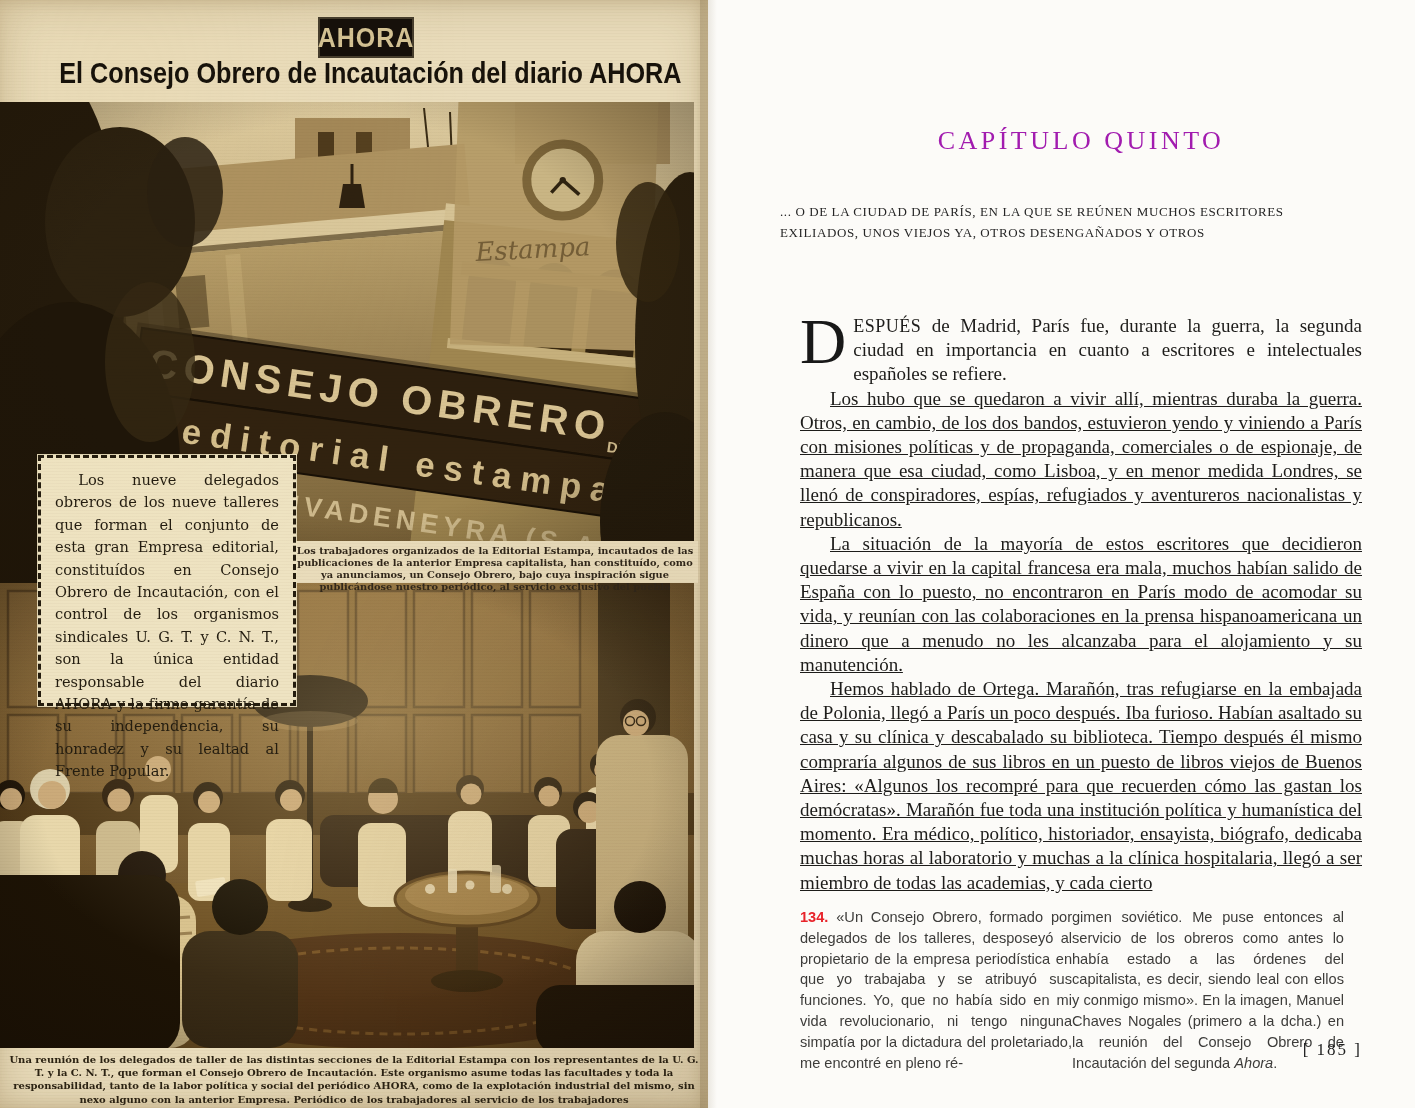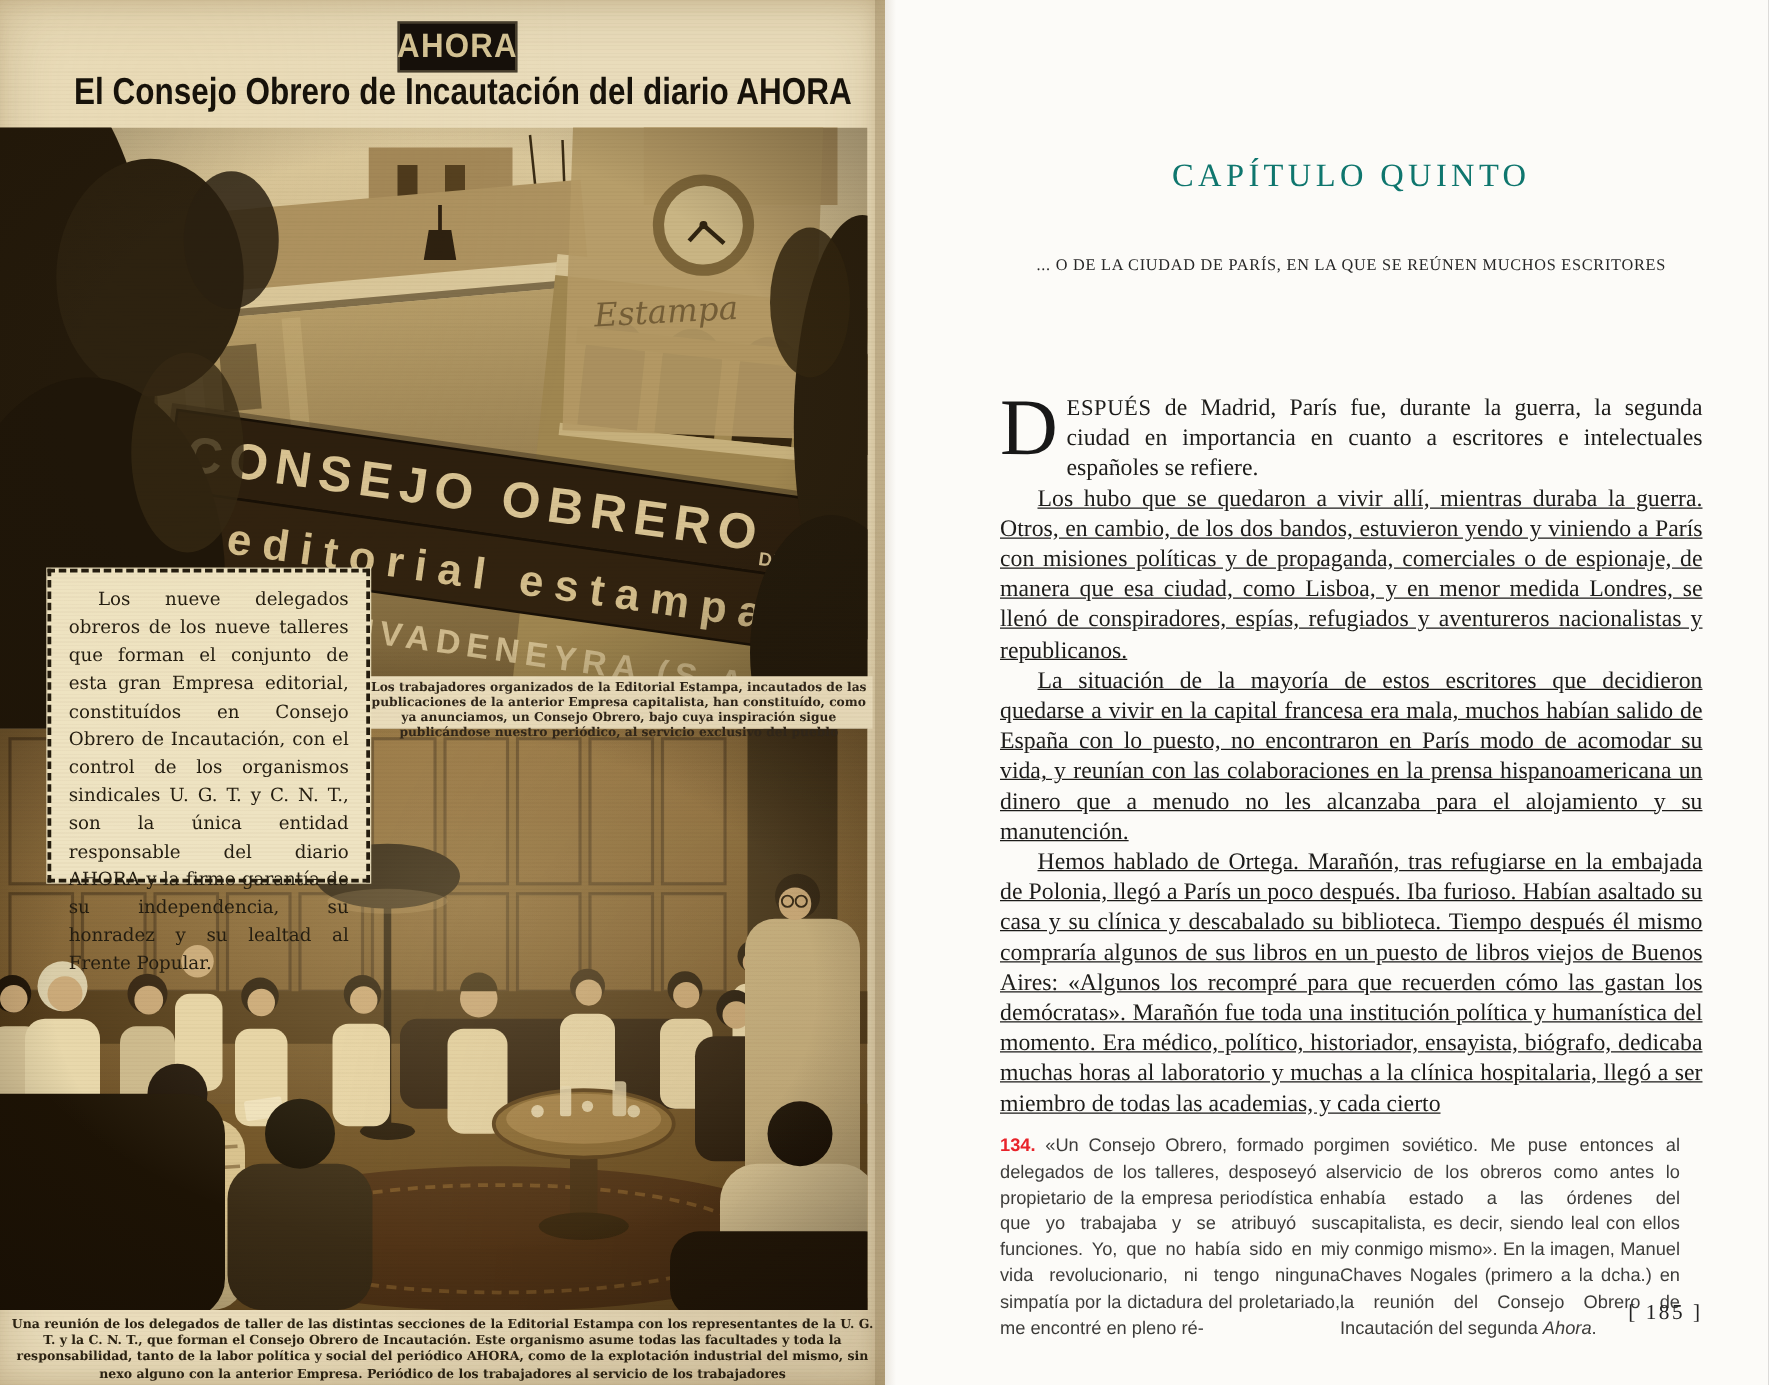--- a/index.html
+++ b/index.html
@@ -63,24 +63,24 @@
     background:linear-gradient(90deg, rgba(90,68,28,.20), rgba(255,255,255,0) 65%);
     pointer-events:none;
   }
   
   .page-right{
     position:absolute;left:708px;top:0;width:707px;height:1108px;
     background:#fcfbf8;color:#1e1d1b;
   }
   .chapter-title{
     position:absolute;left:92px;top:126px;width:562px;text-align:center;
-    font-size:26px;letter-spacing:3.5px;color:#0f766e;
+    font-size:26px;letter-spacing:3.5px;color:#a21caf;
   }
   .chapter-subtitle{
-    position:absolute;left:72px;top:201px;width:602px;text-align:center;
+    position:absolute;left:72px;top:201px;width:602px;text-align:left;
     font-size:13px;line-height:21px;letter-spacing:.6px;color:#262626;
   }
   .chapter-subtitle span{display:block;}
   .body-text{
     position:absolute;left:92px;top:314px;width:562px;
     font-size:19px;line-height:24.2px;text-align:justify;color:#1d1c1a;
   }
   .body-text p{margin:0;}
   .body-text p.indent{text-indent:30px;text-decoration:underline;}
   .dropcap{
@@ -377,20 +377,21 @@
   </section>
 
   <div class="spine-shadow"></div>
 
   <section class="page-right">
 
     <div class="chapter-title">CAPÍTULO QUINTO</div>
 
     <div class="chapter-subtitle">
       <span>... O DE LA CIUDAD DE PARÍS, EN LA QUE SE REÚNEN MUCHOS ESCRITORES</span>
+      <span>EXILIADOS, UNOS VIEJOS YA, OTROS DESENGAÑADOS Y OTROS</span>
     </div>
 
     <div class="body-text">
       <p><span class="dropcap">D</span><span class="leadin">ESPUÉS</span><span> de Madrid, París fue, durante la guerra, la segunda ciudad en importancia en cuanto a escritores e intelectuales españoles se refiere.</span></p>
       <p class="indent">Los hubo que se quedaron a vivir allí, mientras duraba la guerra. Otros, en cambio, de los dos bandos, estuvieron yendo y viniendo a París con misiones políticas y de propaganda, comerciales o de espionaje, de manera que esa ciudad, como Lisboa, y en menor medida Londres, se llenó de conspiradores, espías, refugiados y aventureros nacionalistas y republicanos.</p>
       <p class="indent">La situación de la mayoría de estos escritores que decidieron quedarse a vivir en la capital francesa era mala, muchos habían salido de España con lo puesto, no encontraron en París modo de acomodar su vida, y reunían con las colaboraciones en la prensa hispanoamericana un dinero que a menudo no les alcanzaba para el alojamiento y su manutención.</p>
       <p class="indent">Hemos hablado de Ortega. Marañón, tras refugiarse en la embajada de Polonia, llegó a París un poco después. Iba furioso. Habían asaltado su casa y su clínica y descabalado su biblioteca. Tiempo después él mismo compraría algunos de sus libros en un puesto de libros viejos de Buenos Aires: «Algunos los recompré para que recuerden cómo las gastan los demócratas». Marañón fue toda una institución política y humanística del momento. Era médico, político, historiador, ensayista, biógrafo, dedicaba muchas horas al laboratorio y muchas a la clínica hospitalaria, llegó a ser miembro de todas las academias, y cada cierto</p>
     </div>
 
     <div class="footnote">

